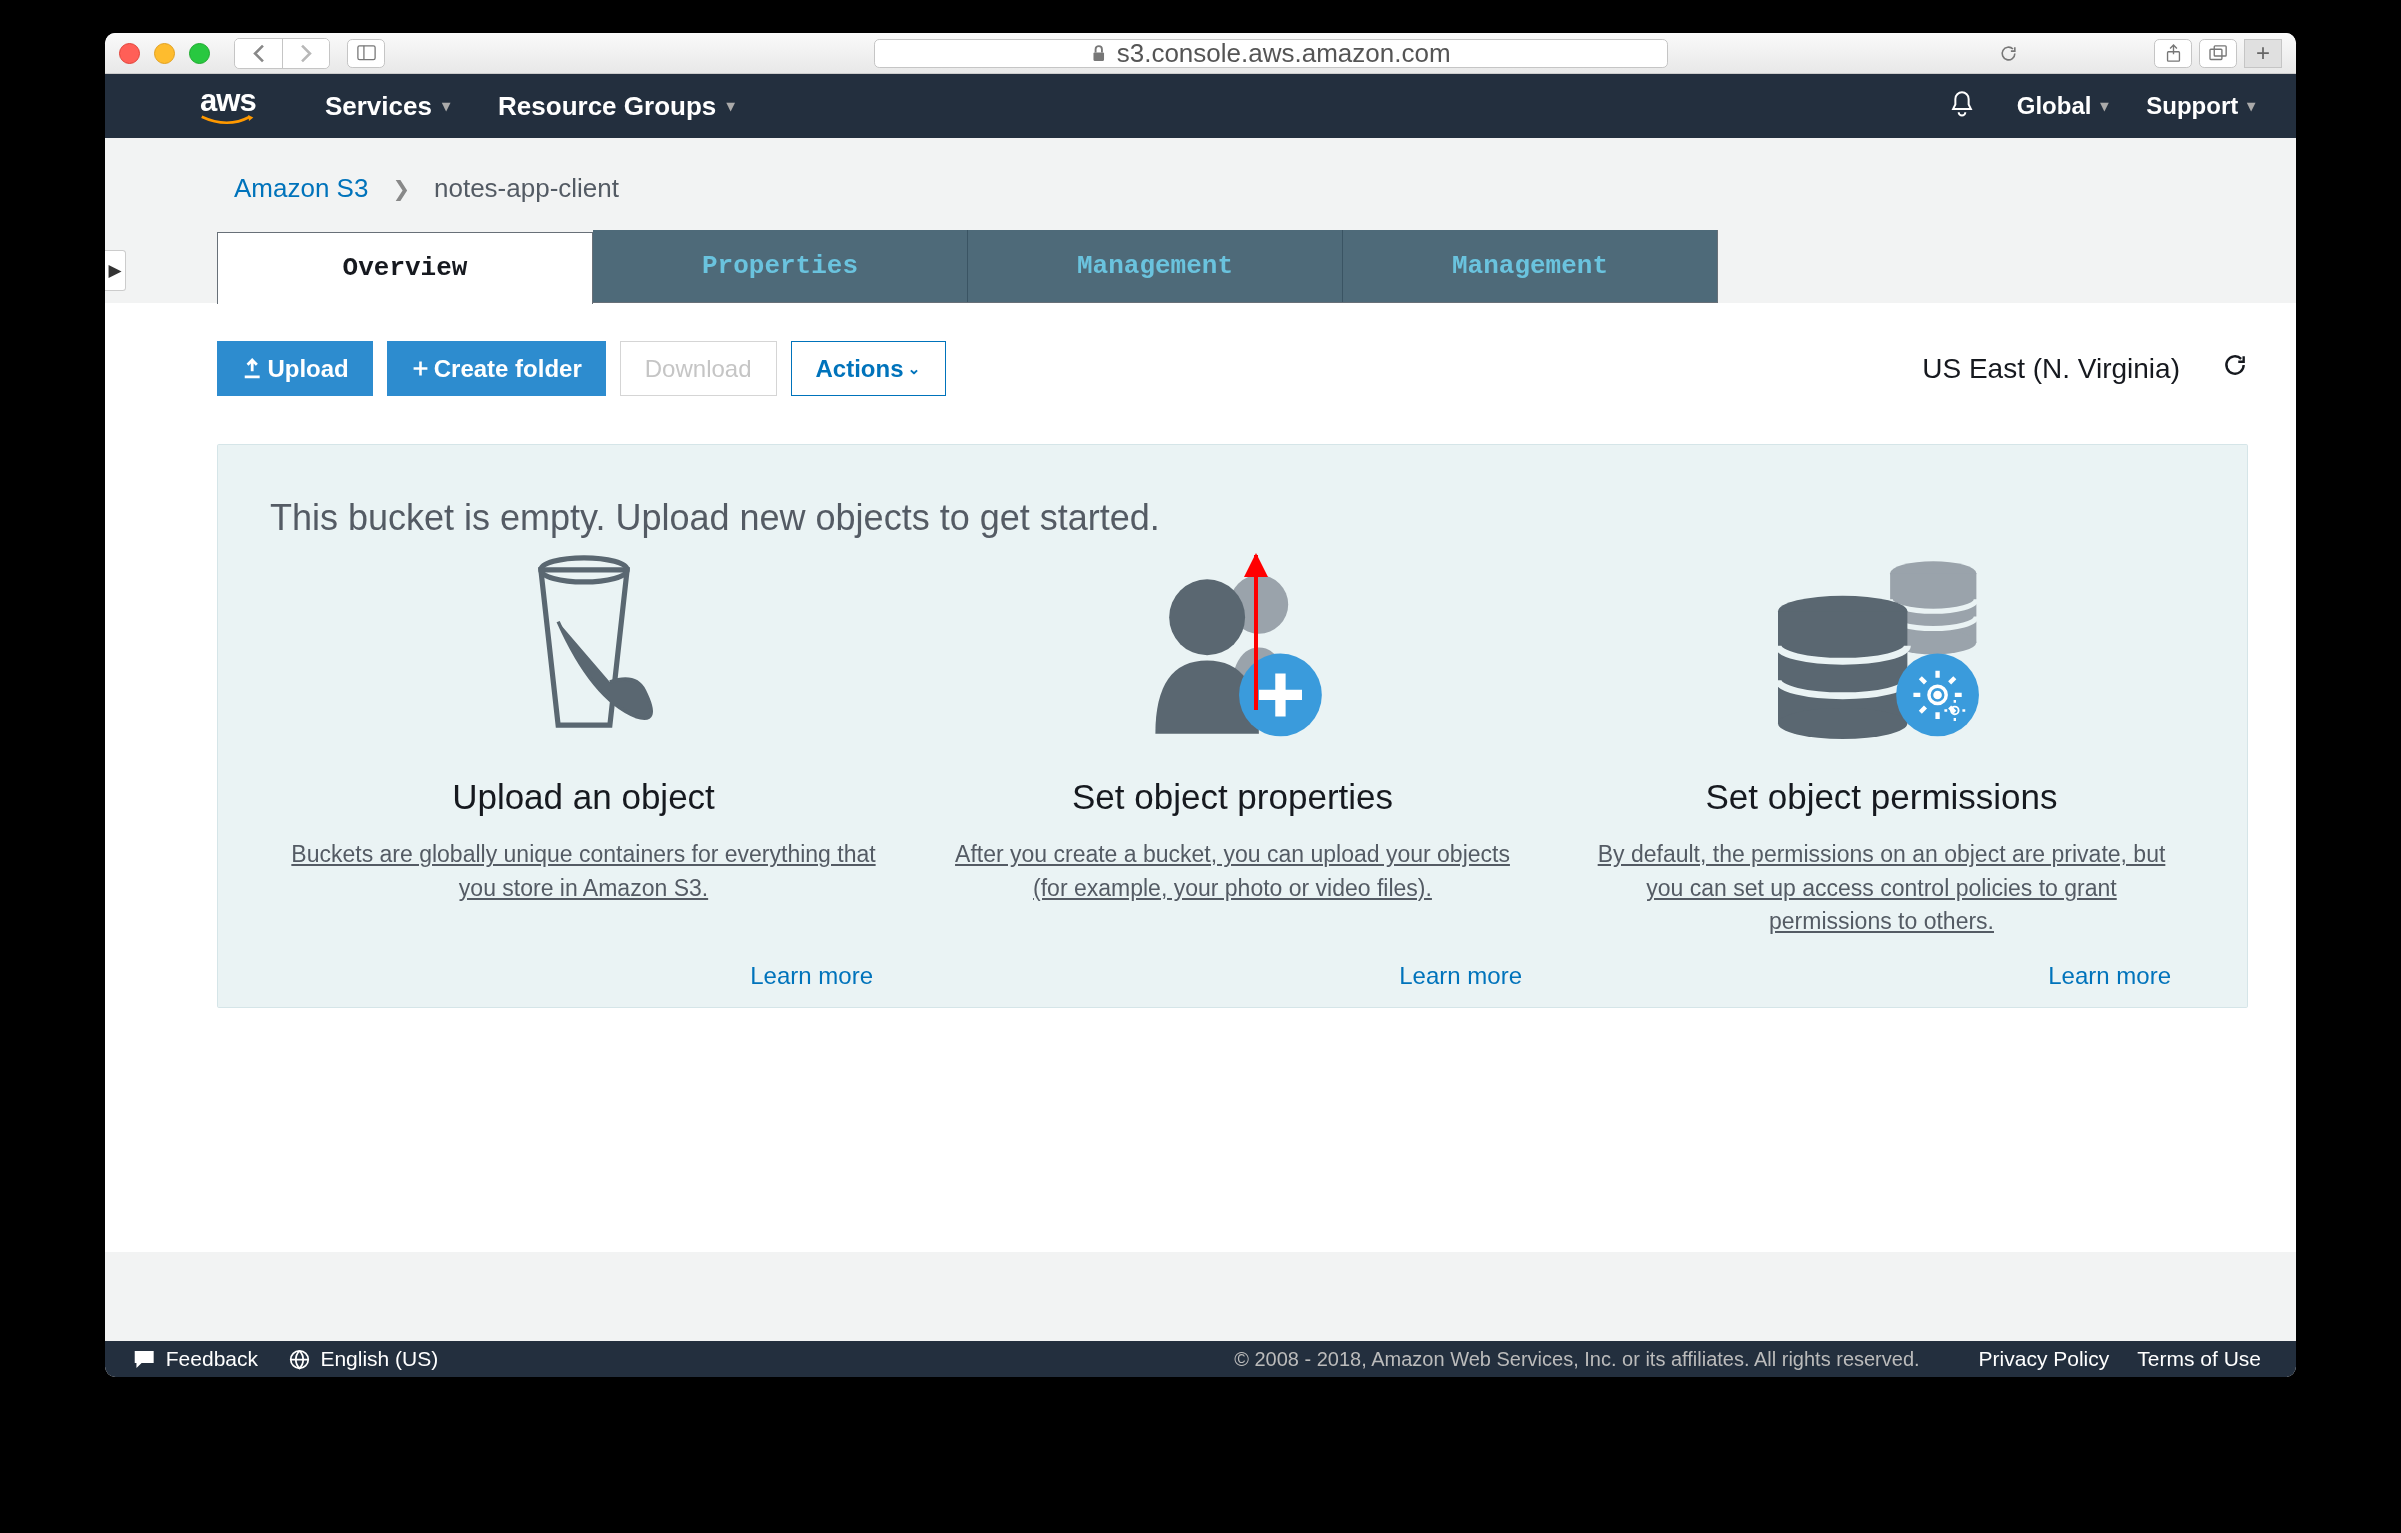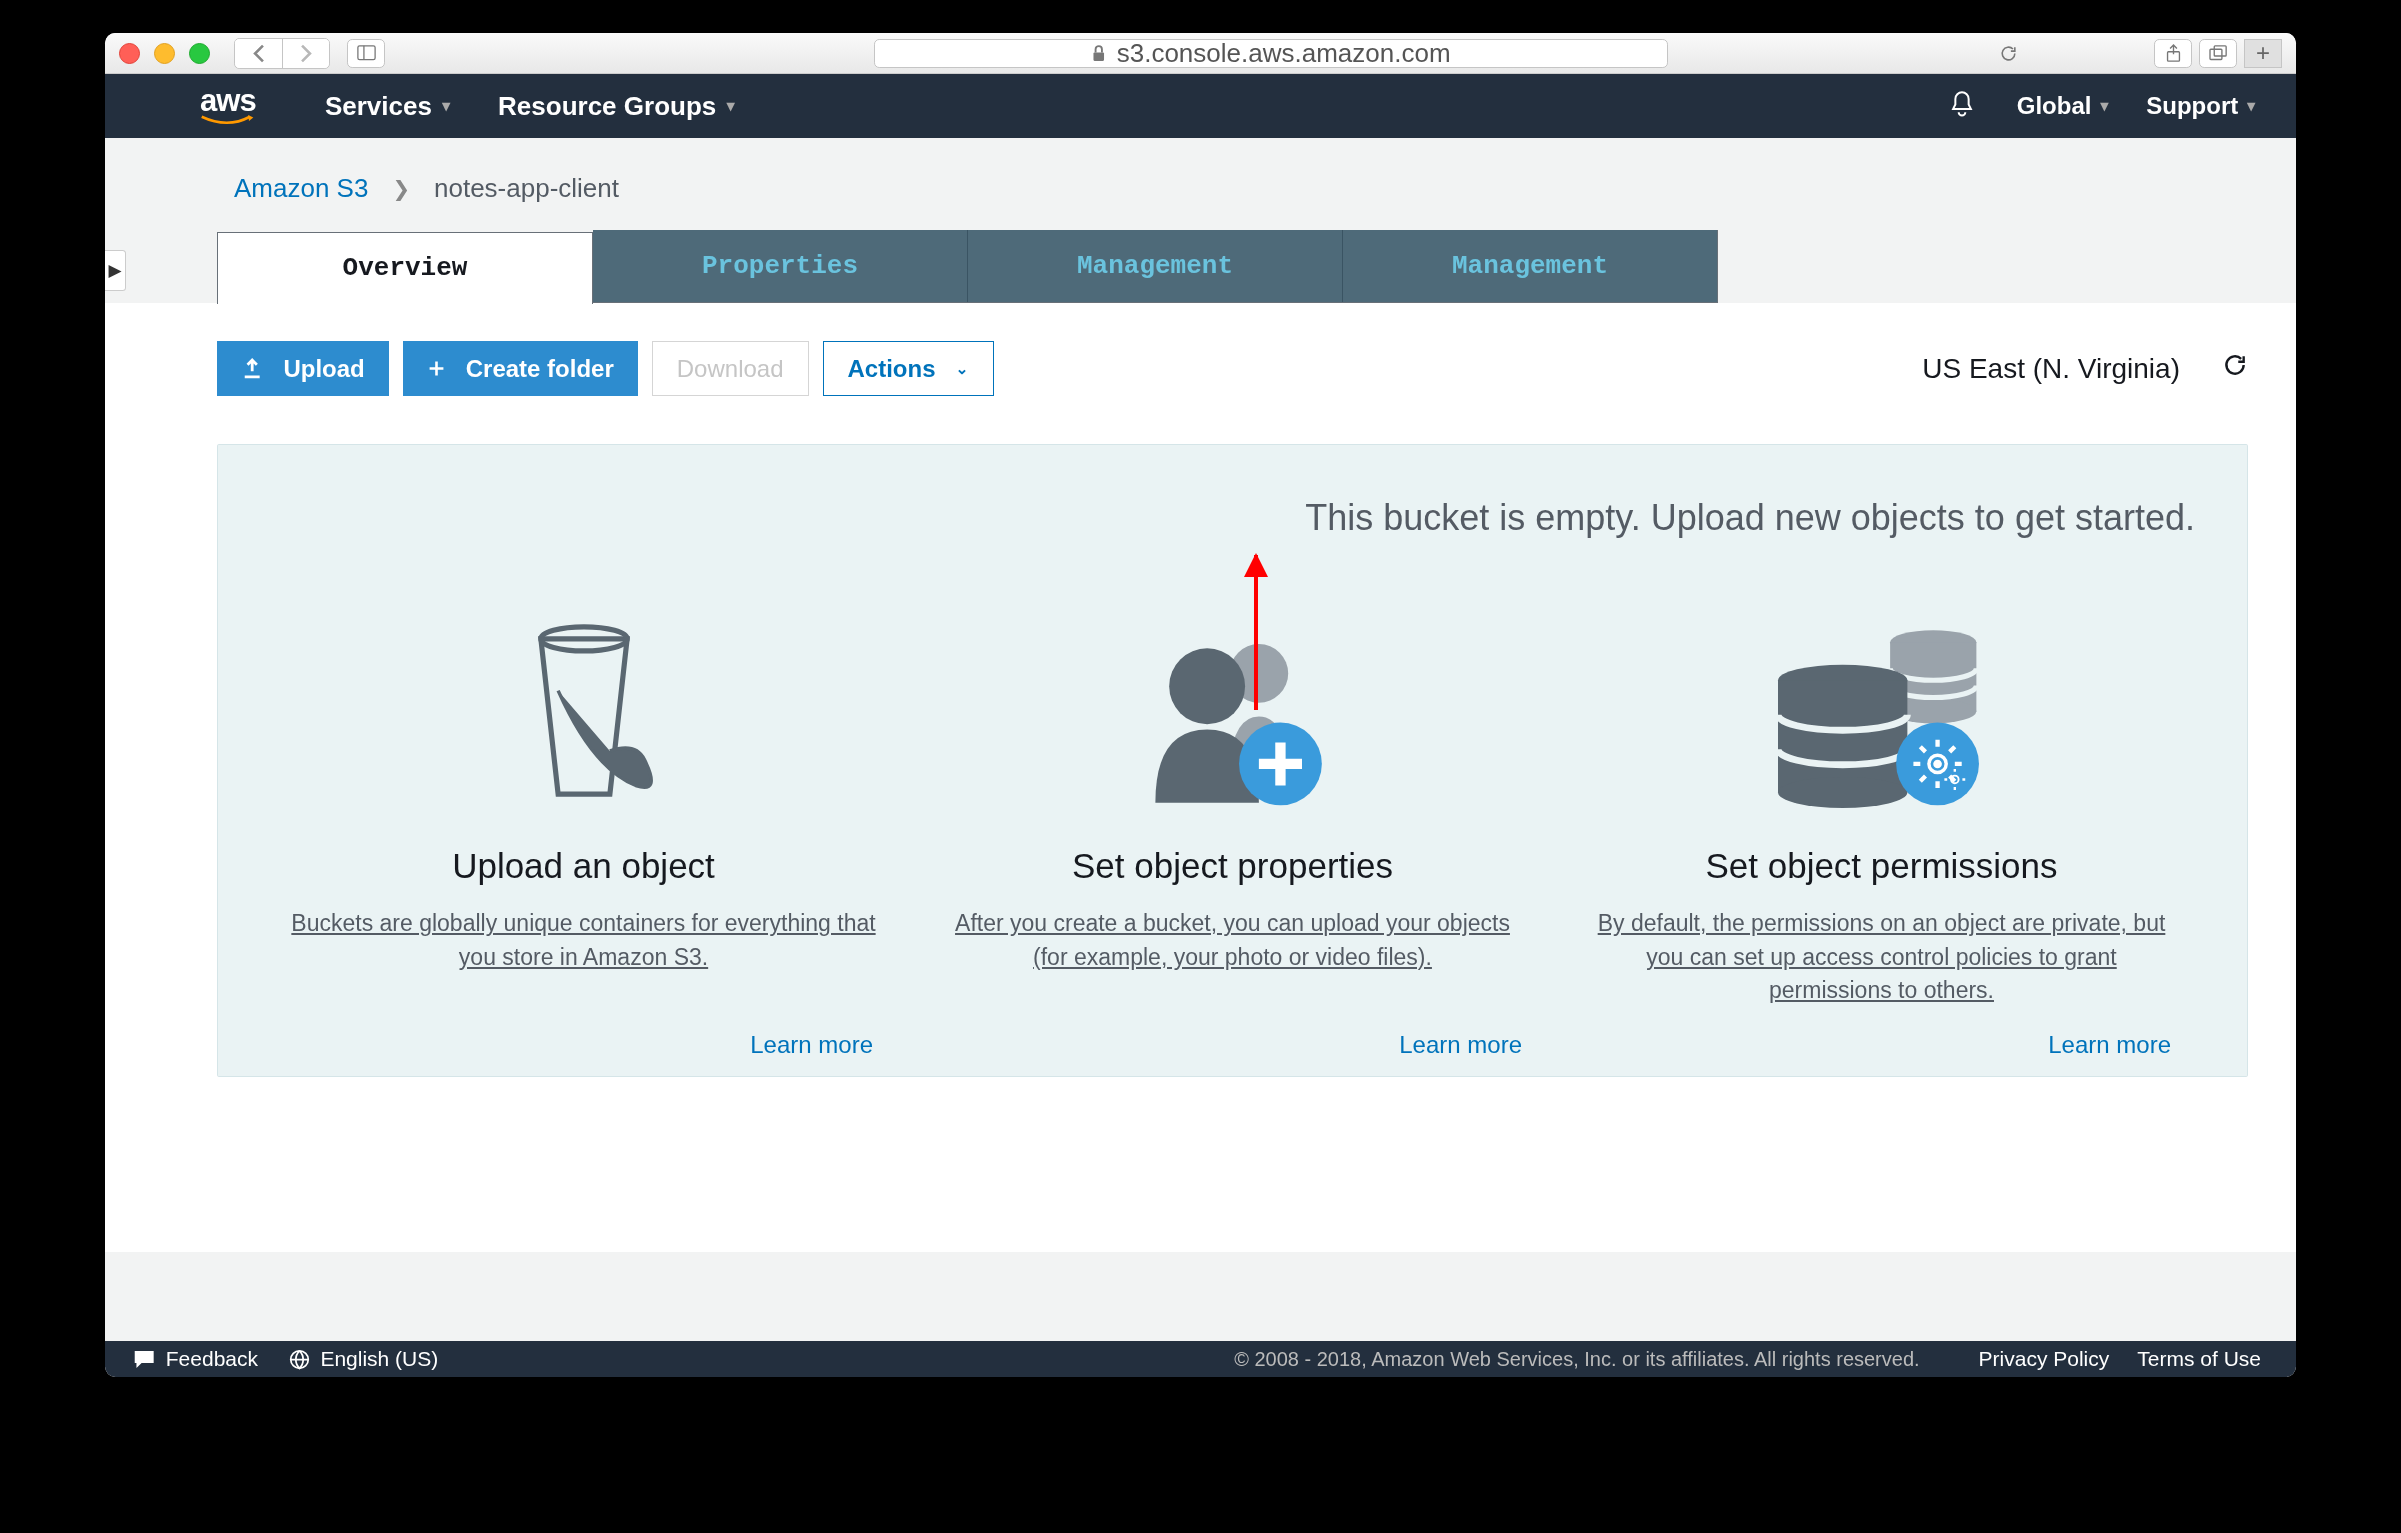--- a/index.html
+++ b/index.html
@@ -45,31 +45,31 @@
 
 .tabs { display: flex; margin-left: 112px; width: 1501px; border-bottom: 1.7px solid #687078; font-family: Liberation Mono, monospace; }
 .tab { flex: 1; height: 72px; display: flex; align-items: center; justify-content: center; font-size: 26px; font-weight: 600; cursor: pointer; }
 .tab.active { background: #fff; border: 1.7px solid #687078; border-bottom: none; color: #16191f; position: relative; top: 1.7px; }
 .tab.inactive { background: #4e6a79; color: #6ac3de; border-right: 0.9px solid #3a5463; }
 .tab.inactive:last-child { border-right: 1.7px solid #687078; }
 
 
 .content { background: #fff; padding: 38px 48px 0 112px; min-height: 949px; }
 .toolbar { display: flex; align-items: center; gap: 14px; }
-.btn { height: 55px; display: inline-flex; align-items: center; justify-content: center; padding: 0 24px; font-size: 24px; font-weight: 600; gap: 20px; cursor: pointer; }
+.btn { height: 55px; display: inline-flex; align-items: center; justify-content: center; padding: 0 24px; font-size: 24px; font-weight: 600; gap: 4px; cursor: pointer; }
 .btn-primary { background: #2d8ccf; color: #fff; border: none; }
 .btn-outline-muted { background: #fff; color: #c5c5c5; border: 1.7px solid #d5d5d5; font-weight: 400; }
 .btn-outline-blue { background: #fff; color: #0073bb; border: 1.7px solid #0073bb; }
 .toolbar-spacer { flex: 1; }
 .region-label { font-size: 28px; color: #16191f; margin-right: 28px; }
 .refresh-icon { font-size: 28px; color: #16191f; cursor: pointer; }
 
 
 .empty-panel { margin-top: 48px; background: #eaf3f4; border: 0.9px solid #d5e5e8; border-radius: 1.7px; padding: 52px 52px 17px; }
-.empty-title { text-align: right; font-size: 36px; color: #545b64; font-weight: 400; margin-bottom: 69px; }
+.empty-title { text-align: left; font-size: 36px; color: #545b64; font-weight: 400; }
 .cards { display: flex; gap: 22px; }
 .card { flex: 1; display: flex; flex-direction: column; align-items: center; text-align: center; }
 .card-icon { height: 216px; display: flex; align-items: center; justify-content: center; }
 .card-title { font-size: 35px; color: #16191f; font-weight: 400; margin: 22.4px 0 21px; }
 .card-desc { font-size: 23px; color: #545b64; line-height: 1.45; padding: 0 21px; text-decoration: underline; }
 .card-link { margin-top: auto; padding-top: 24px; color: #0073bb; font-size: 24px; text-align: right; align-self: flex-end; padding-right: 24px; }
 
 
 .footer { position: absolute; bottom: 0; left: 0; right: 0; height: 36px; background: #232f3e; color: #fff; display: flex; align-items: center; padding: 0 35px 0 28px; font-size: 21px; }
 .footer-item { display: flex; align-items: center; gap: 10.4px; margin-right: 31px; cursor: pointer; }

